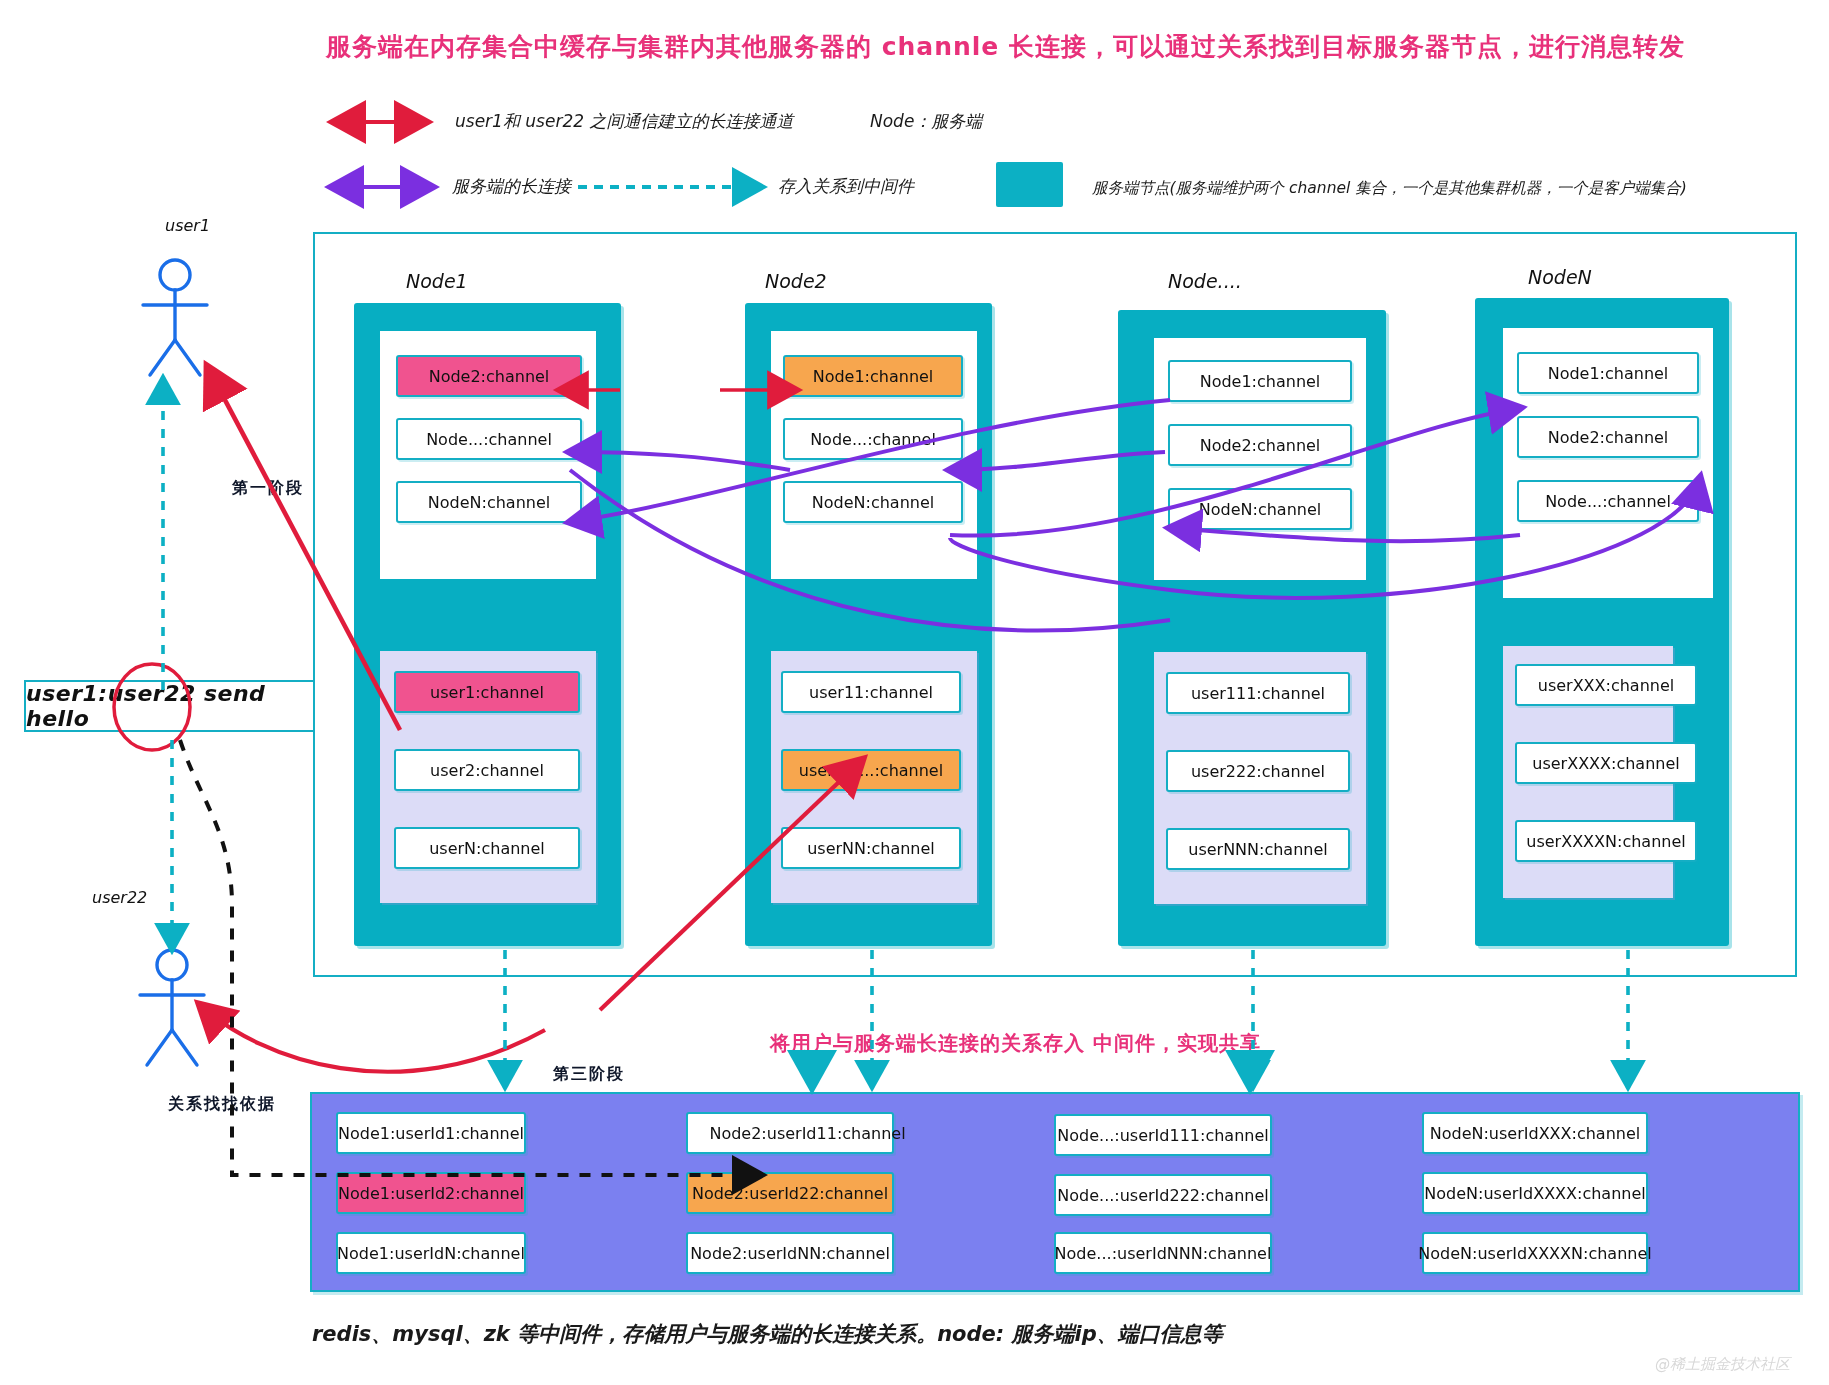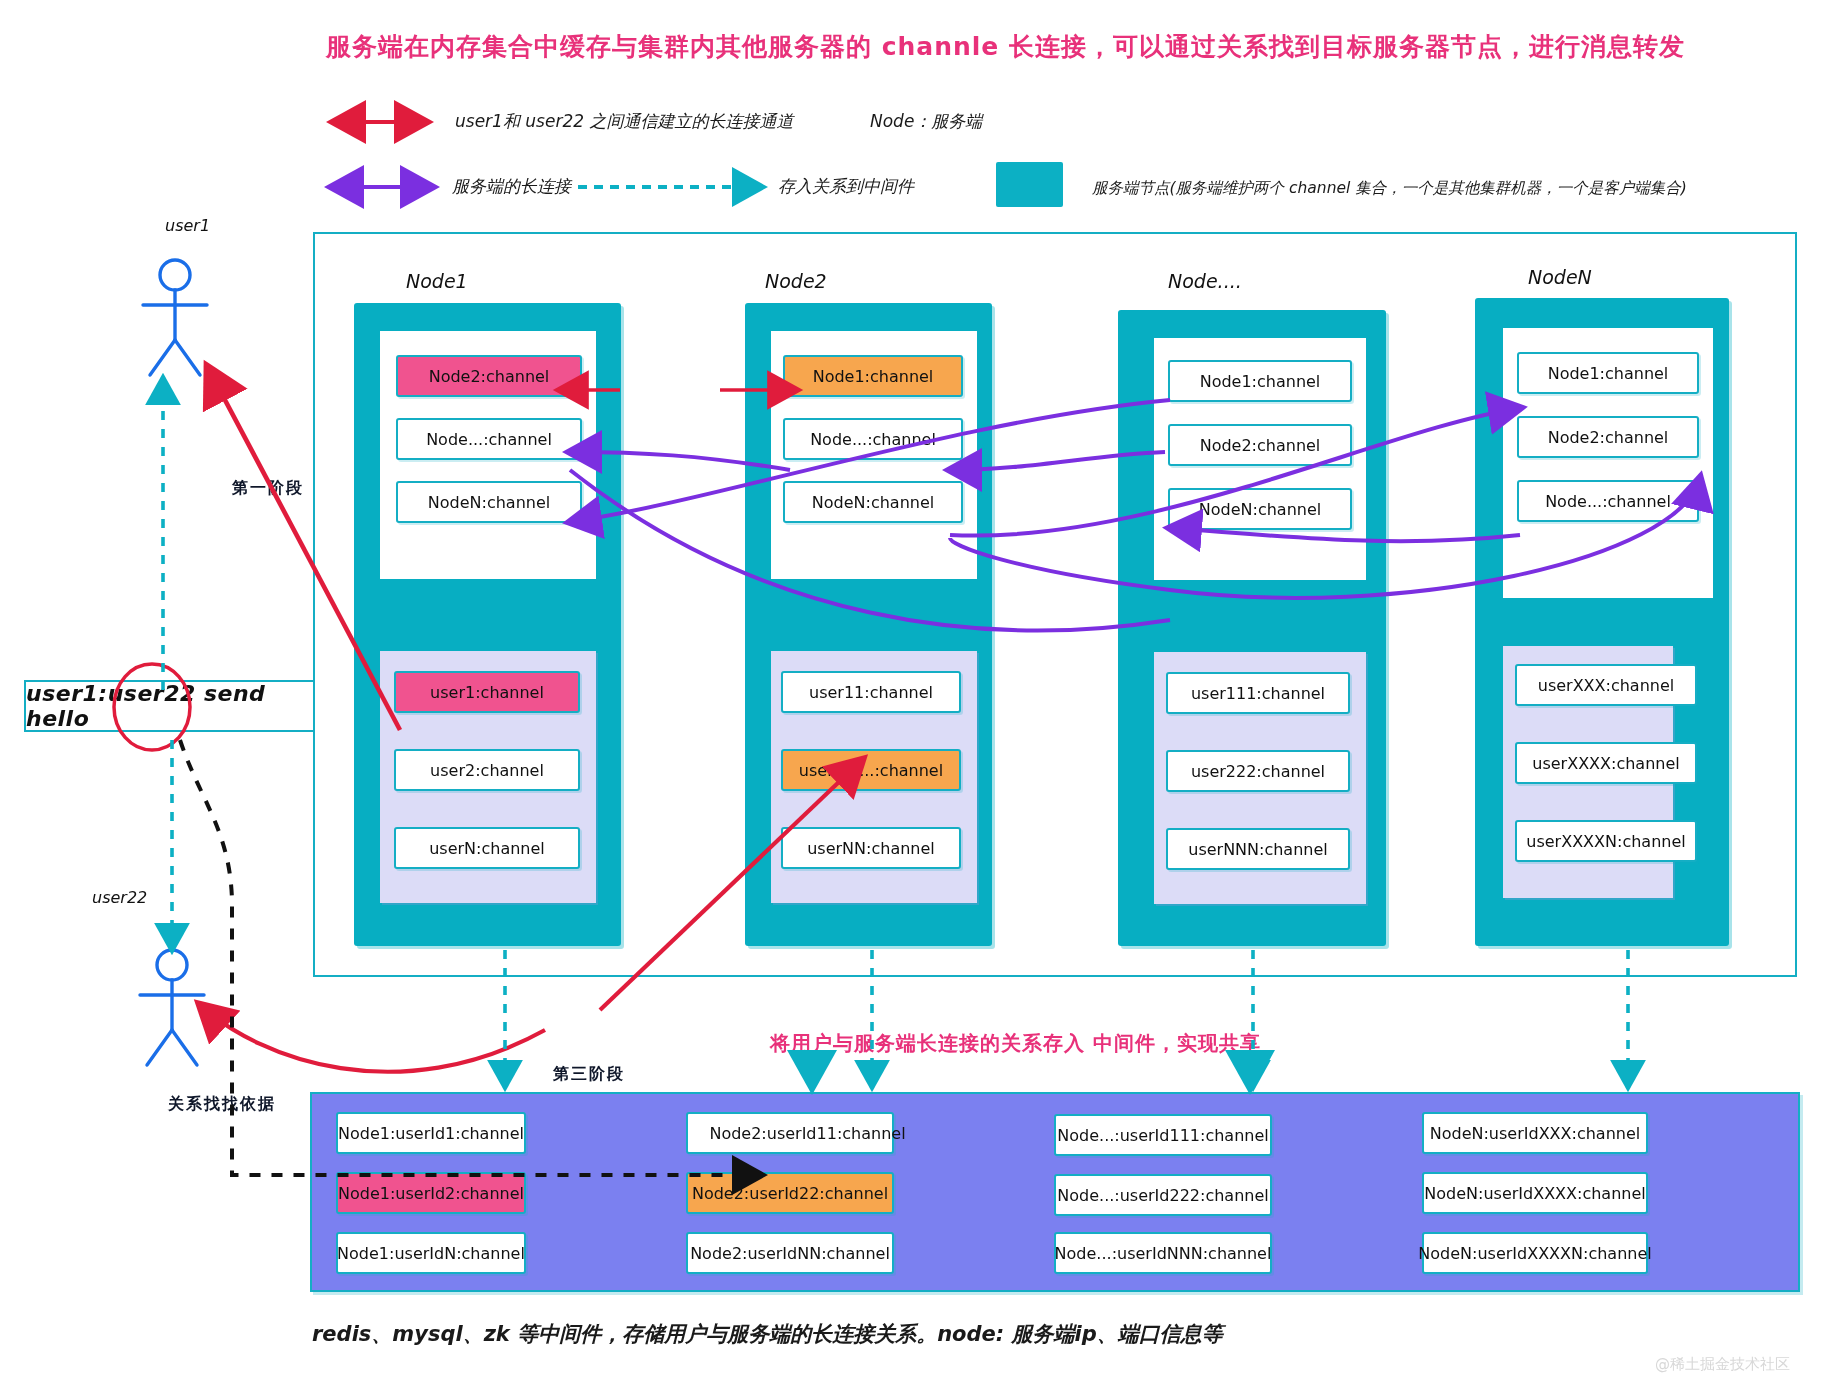--- a/index.html
+++ b/index.html
@@ -11,21 +11,21 @@
   
   .title-cn{color:#e8317a;font-weight:bold;font-size:25px;letter-spacing:1px;
             font-family:"DejaVu Sans","Liberation Sans",sans-serif;white-space:nowrap;}
   .legend-txt{color:#1a1a1a;font-size:17px;font-style:italic;white-space:nowrap;}
   .legend-txt.small{font-size:15.5px;}
   .node-label{color:#111;font-size:19px;font-style:italic;white-space:nowrap;margin-left:40px;}
   .actor-label{color:#111;font-size:16px;font-style:italic;white-space:nowrap;}
   .stage-label{color:#0f172a;font-size:16px;font-weight:bold;white-space:nowrap;letter-spacing:2px;}
   .pink-note{color:#e8317a;font-size:20px;font-weight:bold;white-space:nowrap;letter-spacing:1px;}
   .bottom-cap{color:#1a1a1a;font-size:21px;font-weight:bold;font-style:italic;white-space:nowrap;}
-  .watermark{color:#d8d8d8;font-size:15px;white-space:nowrap;}
+  .watermark{color:#d8d8d8;font-size:15px;white-space:nowrap;font-style:italic;}
 
   
   .chip{position:absolute;box-sizing:border-box;border:2.5px solid #14aec4;
         background:#fff;border-radius:3px;display:flex;align-items:center;
         justify-content:center;font-size:16px;color:#111;
         box-shadow:2px 2px 0 rgba(20,174,196,.22);white-space:nowrap;}
   .chip.pink{background:#f0538f;border-color:#14aec4;}
   .chip.orange{background:#f7a64e;border-color:#14aec4;}
 
   

